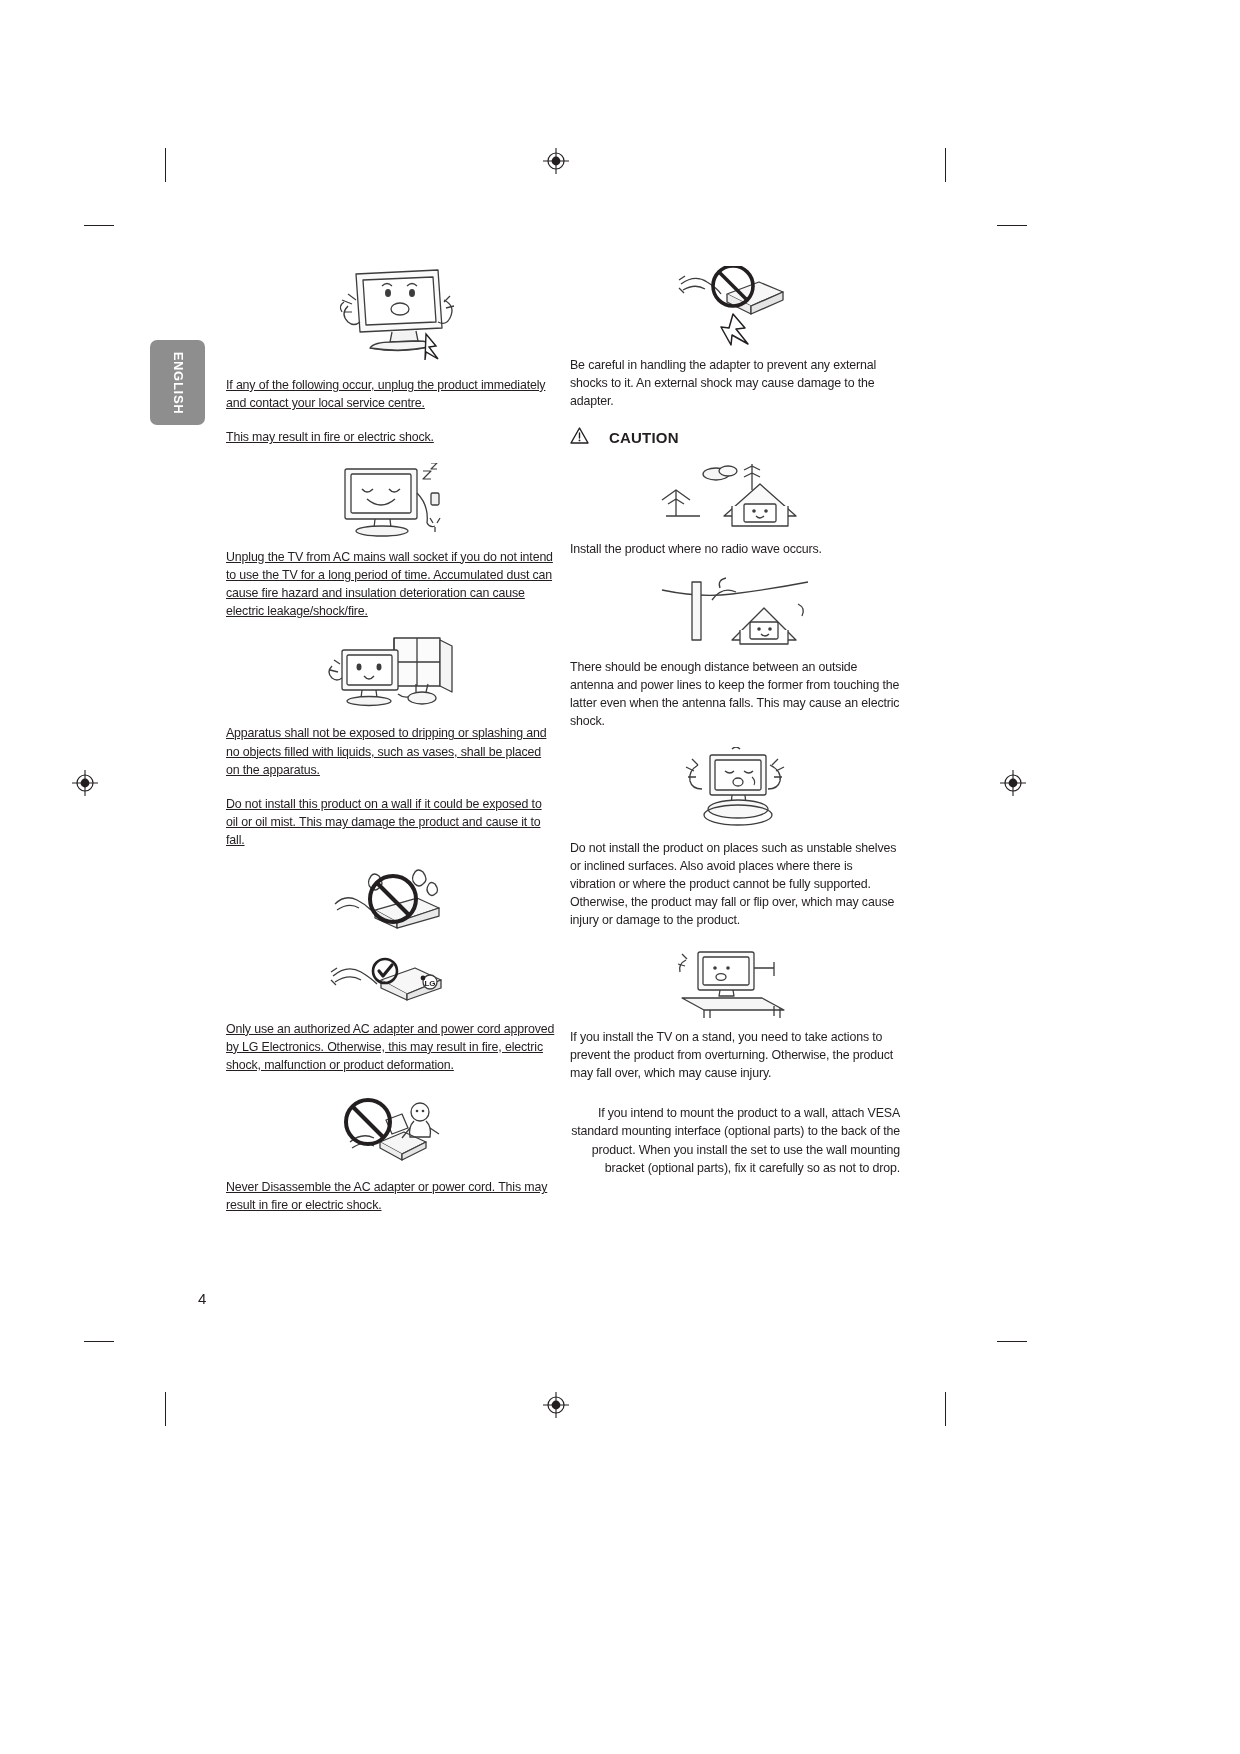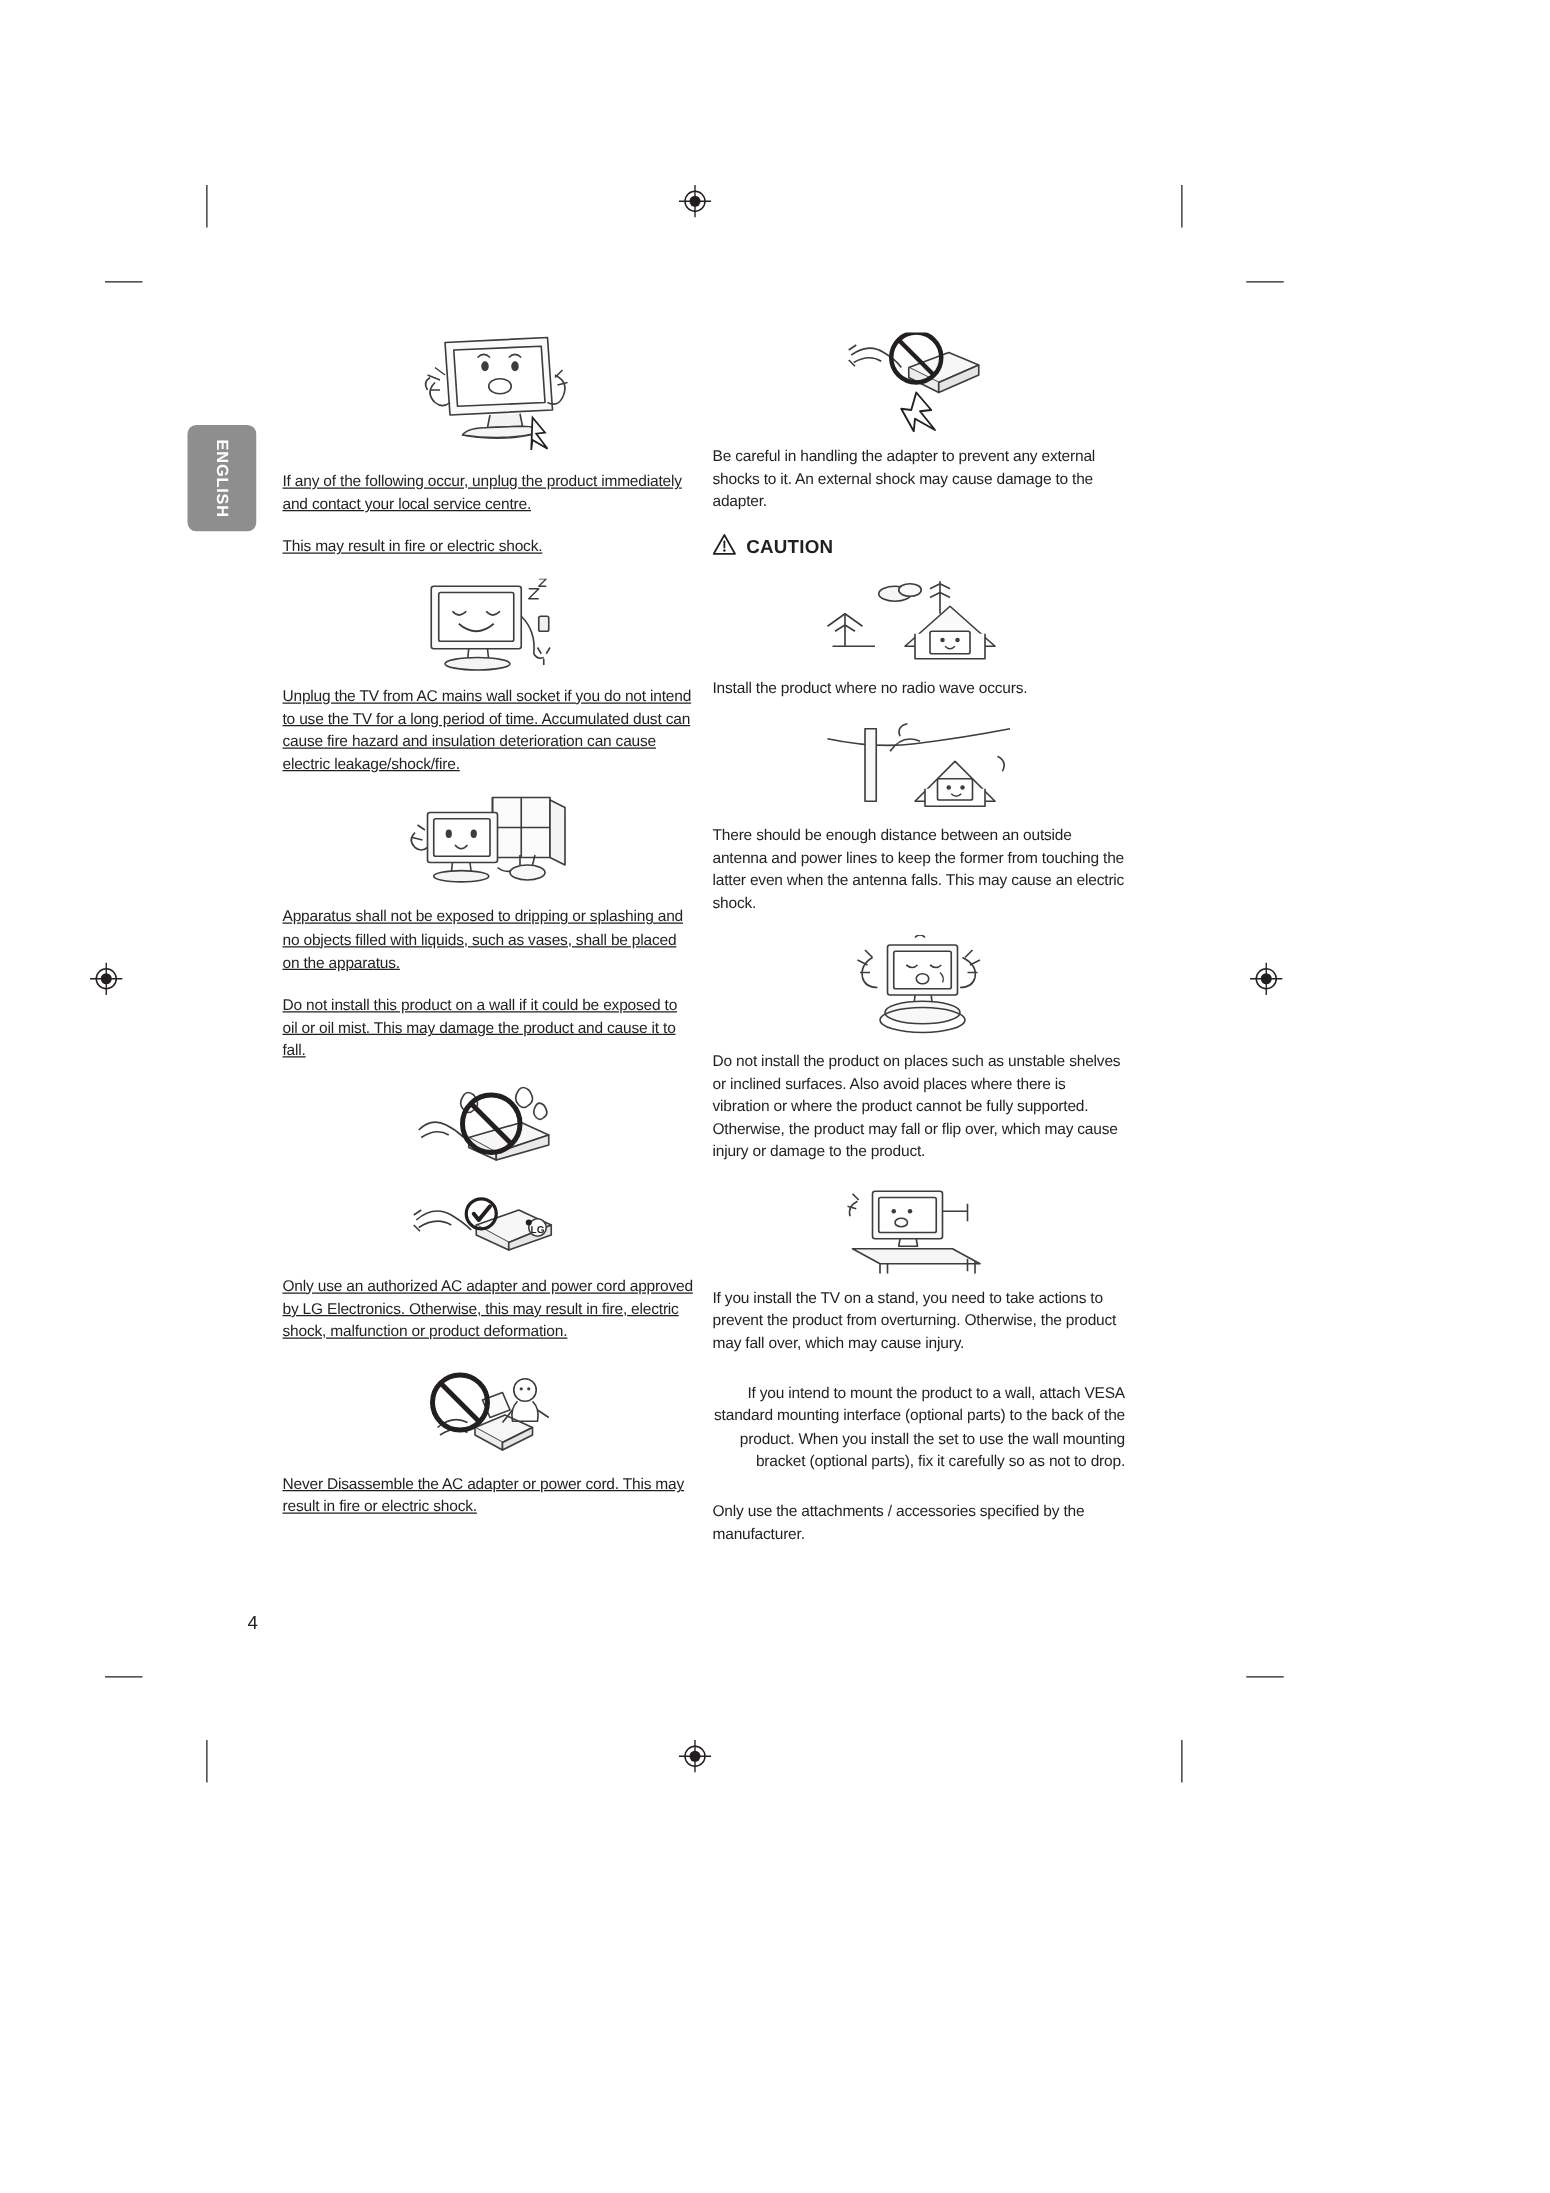--- a/index.html
+++ b/index.html
@@ -35,21 +35,21 @@
   ul.bullets{margin:6px 0 2px 0;padding:0 0 0 18px;list-style:none;}
   ul.bullets li{
     font-size:12.4px;line-height:18.4px;position:relative;padding-left:14px;
     letter-spacing:-0.15px;
   }
   ul.bullets li:before{
     content:"\2022";position:absolute;left:0;top:-0.5px;font-size:11px;
   }
   p.tight{margin-top:14px;}
 
-  .caution{display:flex;align-items:center;gap:8px;margin:4px 0 12px 0;}
+  .caution{display:flex;align-items:center;gap:20px;margin:4px 0 12px 0;}
   .caution .label{font-size:15px;font-weight:bold;letter-spacing:.2px;}
 
   
   .fig{width:100%;display:flex;justify-content:center;margin:4px 0 10px 0;}
   .fig svg{display:block;}
 
   .pagenum{
     position:absolute;left:198px;top:1290px;font-size:15px;color:#231f20;
   }
 </style>
@@ -356,17 +356,16 @@
         <g fill="#3d3d3d">
           <circle cx="45" cy="22" r="1.8"></circle>
           <circle cx="58" cy="22" r="1.8"></circle>
         </g>
         <ellipse cx="51" cy="31" rx="5" ry="3.4" fill="none" stroke="#3d3d3d" stroke-width="1.3"></ellipse>
       </svg>
     </div>
 
     <p class="body">If you install the TV on a stand, you need to take actions to prevent the product from overturning. Otherwise, the product may fall over, which may cause injury.</p>
     <p class="body" style="margin-top:22px;text-align:right;">If you intend to mount the product to a wall, attach VESA standard mounting interface (optional parts) to the back of the product. When you install the set to use the wall mounting bracket (optional parts), fix it carefully so as not to drop.</p>
-    <p class="body" style="margin-top:22px;">Only use the attachments / accessories specified by the manufacturer.</p>
   </div>
 
   <div class="pagenum">4</div>
 </div>
 
 </body></html>

